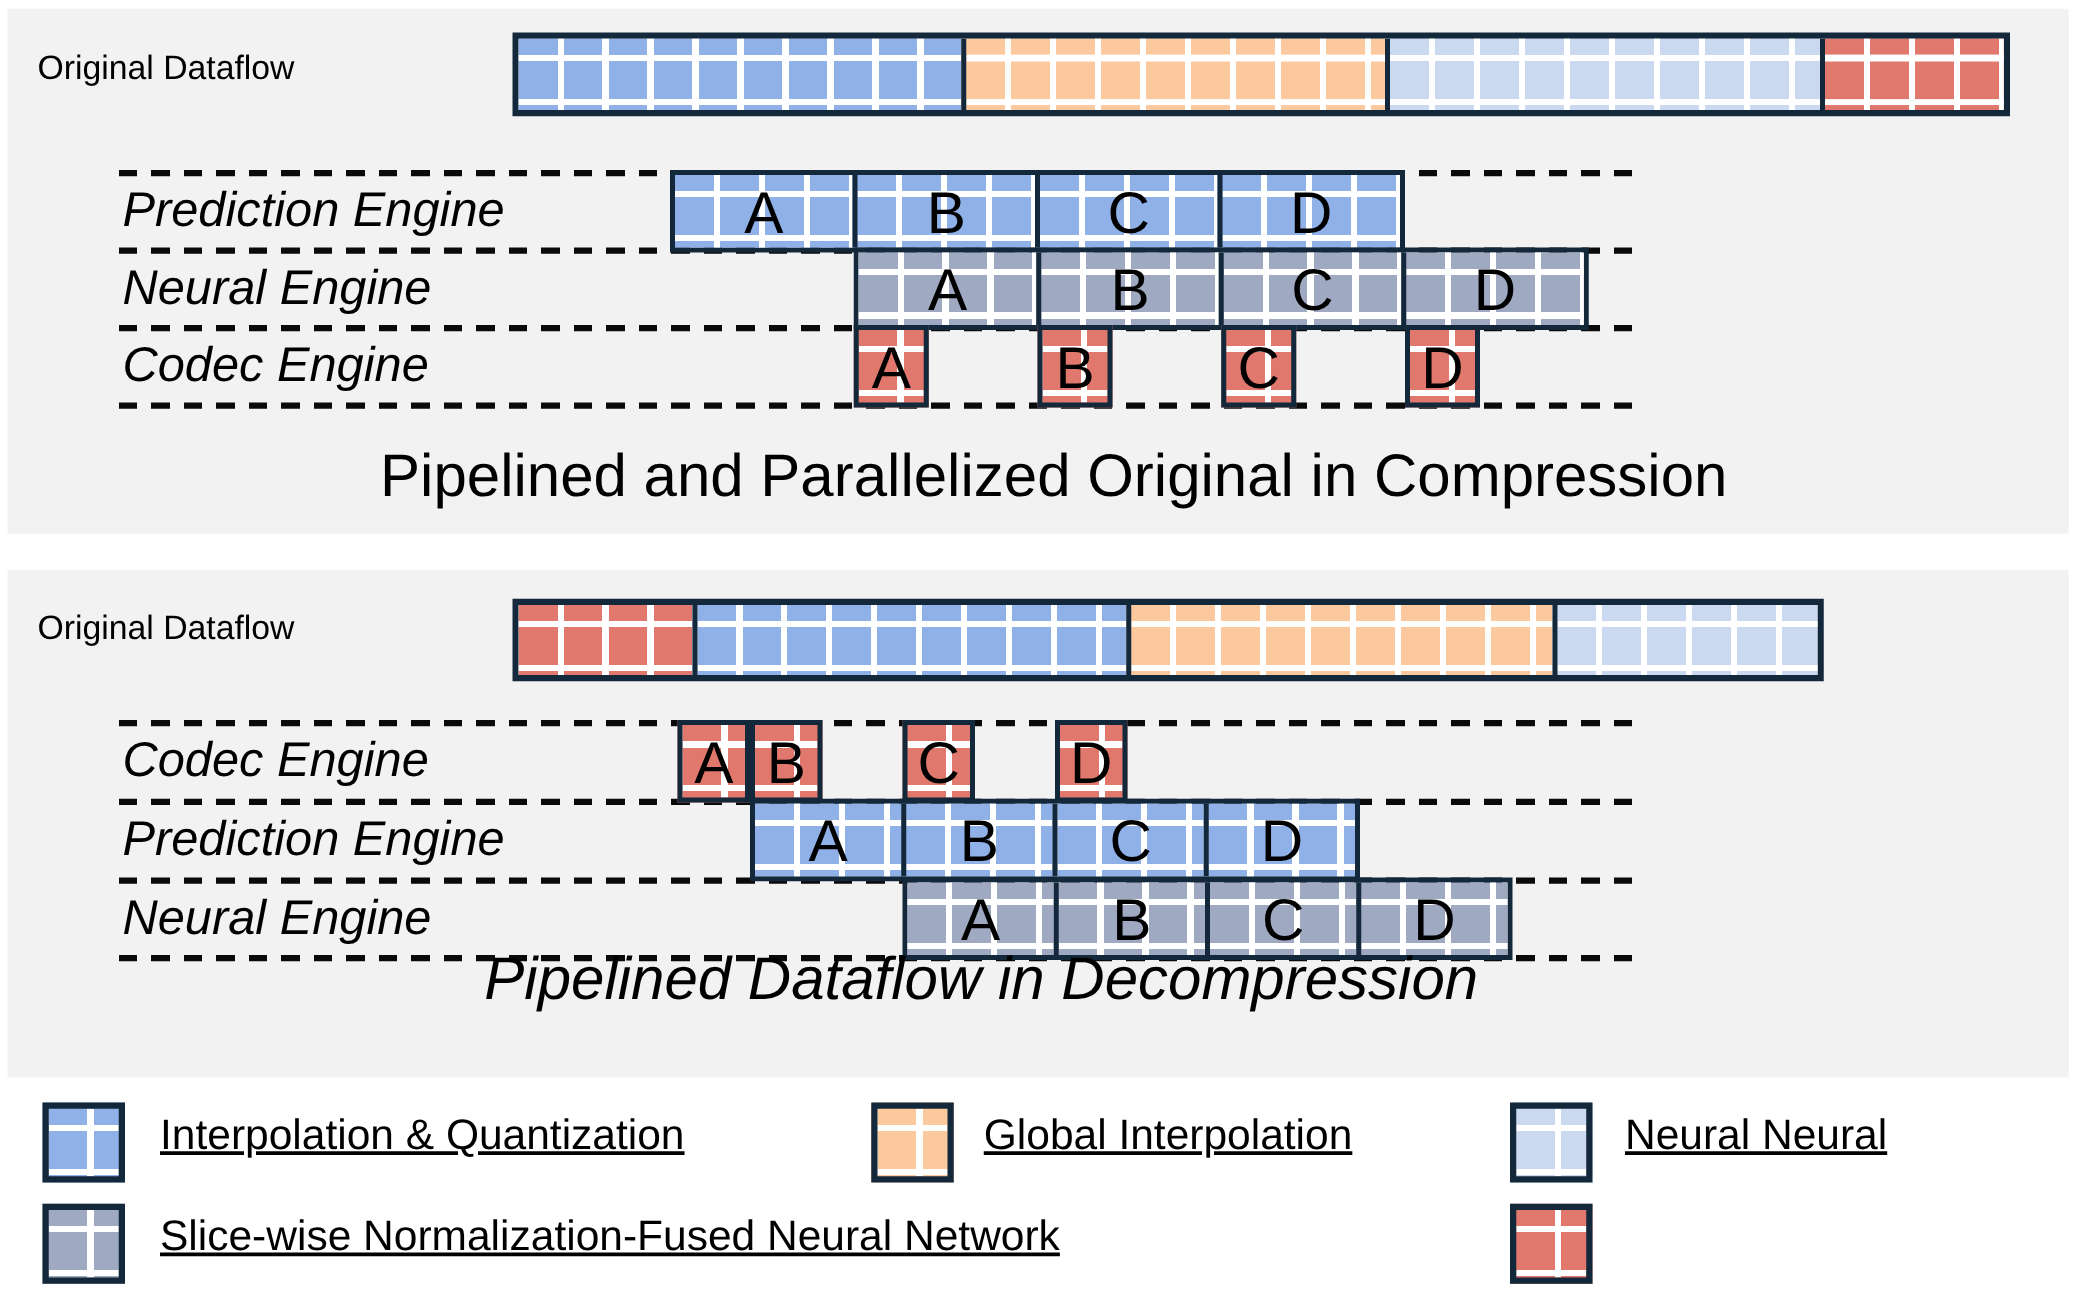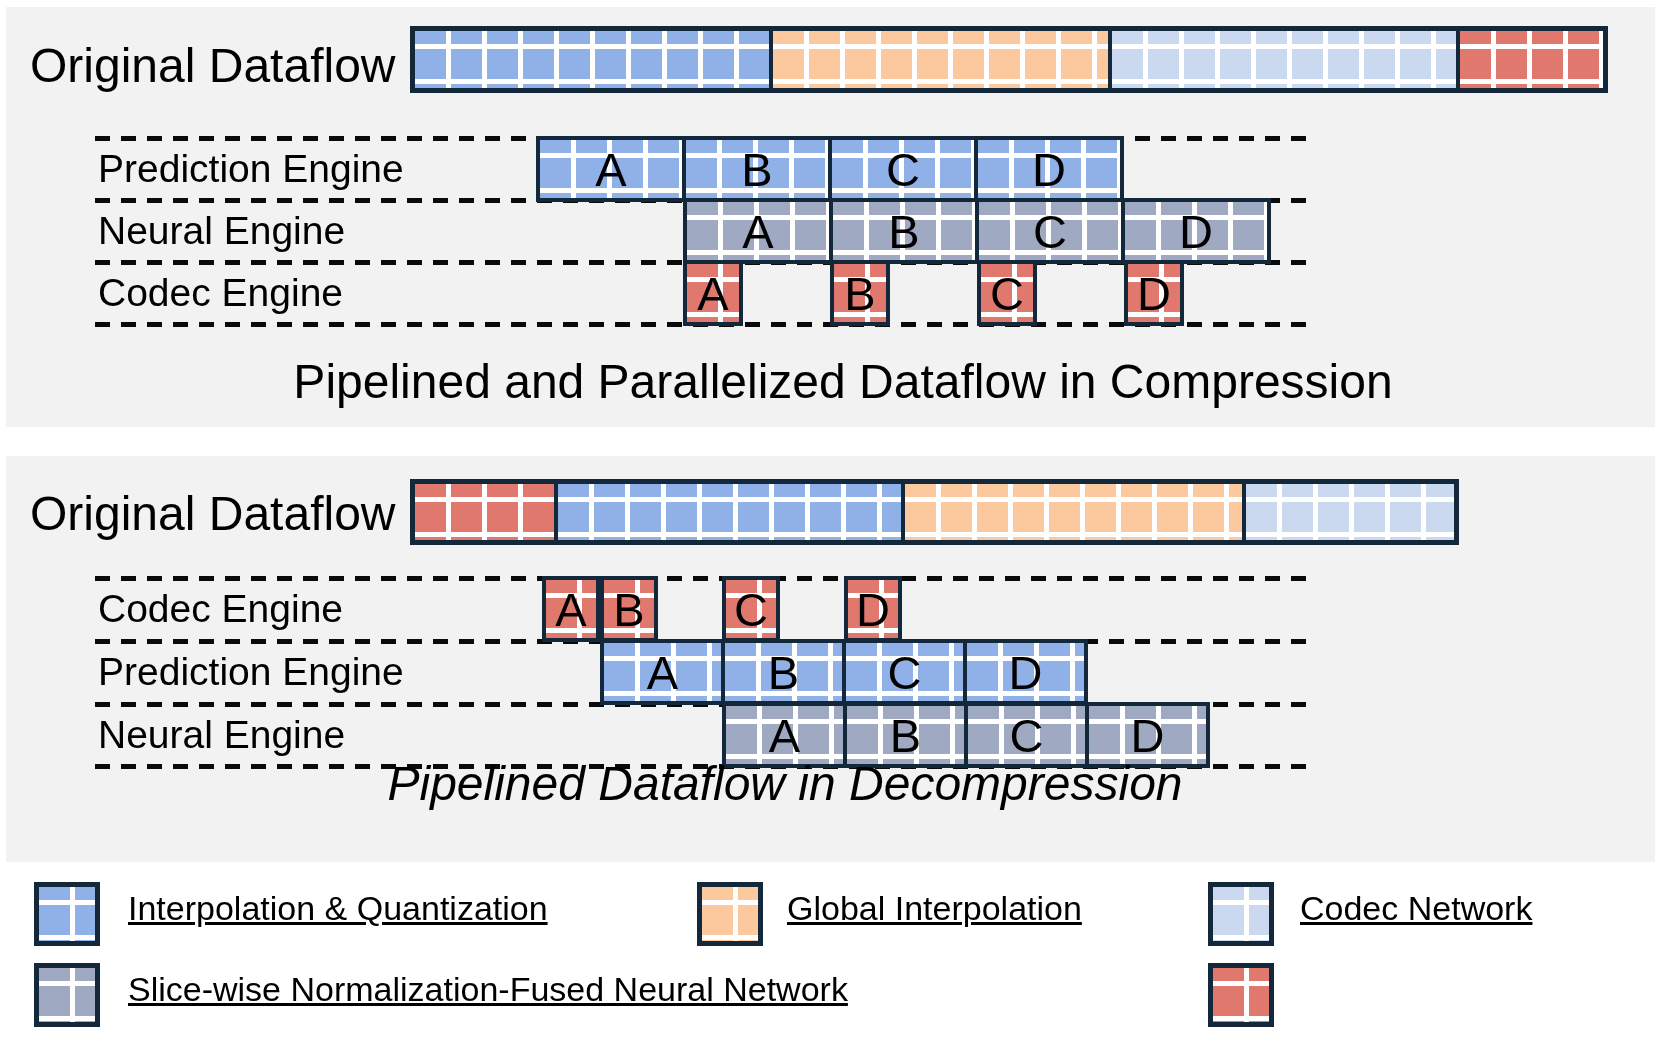--- a/index.html
+++ b/index.html
@@ -1,22 +1,22 @@
 <!DOCTYPE html>
 <html style="--border: #13293b; --panel: #f2f2f2;"><head>
 <meta charset="utf-8">
 <style>
   html,body { margin:0; padding:0; background:#fff; }
   .stage {
     position:relative; width:1661px; height:1048px; background:#ffffff;
     font-family:"Liberation Sans", sans-serif; color:#000; overflow:hidden;
   }
   .panel { position:absolute; background:var(--panel,#f2f2f2); }
-  .df-label { position:absolute; font-size:48px; line-height:1.1; white-space:nowrap; }
-  .engine-label { position:absolute; font-size:39px; line-height:1.1; white-space:nowrap; }
+  .df-label { position:absolute; font-size:27px; line-height:1.1; white-space:nowrap; }
+  .engine-label { position:absolute; font-style:italic; font-size:39px; line-height:1.1; white-space:nowrap; }
   .title { position:absolute; font-size:48px; line-height:1.15; text-align:center; white-space:nowrap; }
   .dashline { position:absolute; height:5px;
     background:repeating-linear-gradient(90deg,#0a0a0a 0 15px, transparent 15px 26px); }
   .grid {
     background-image:
       repeating-linear-gradient(180deg, transparent 0 13px, #ffffff 13px 18px, transparent 18px 35px),
       repeating-linear-gradient(90deg, transparent 0 31px, #ffffff 31px 36px);
   }
   .bar { position:absolute; display:flex; border:5px solid var(--border,#13293b); box-sizing:border-box; }
   .seg { height:100%; border-left:4px solid var(--border,#13293b); box-sizing:border-box; }
@@ -68,21 +68,21 @@
     <div class="block grid" style="background-color: rgb(159, 169, 194);">B</div>
     <div class="block grid" style="background-color: rgb(159, 169, 194);">C</div>
     <div class="block grid" style="background-color: rgb(159, 169, 194);">D</div>
   </div>
 
   <div class="codec-block grid" style="left: 683px; top: 260px; width: 60px; height: 66px; background-color: rgb(224, 120, 109);">A</div>
   <div class="codec-block grid" style="left: 830px; top: 260px; width: 60px; height: 66px; background-color: rgb(224, 120, 109);">B</div>
   <div class="codec-block grid" style="left: 977px; top: 260px; width: 60px; height: 66px; background-color: rgb(224, 120, 109);">C</div>
   <div class="codec-block grid" style="left: 1124px; top: 260px; width: 60px; height: 66px; background-color: rgb(224, 120, 109);">D</div>
 
-  <div class="title" style="left:183px; top:354px; width:1320px;">Pipelined and Parallelized Dataflow in Compression</div>
+  <div class="title" style="left:183px; top:354px; width:1320px;">Pipelined and Parallelized Original in Compression</div>
 
   <div class="df-label" style="left:30px; top:488px;">Original Dataflow</div>
 
   <div class="bar" style="left:410px; top:479px; width:1049px; height:66px;">
     <div class="seg grid" style="background-color: rgb(224, 120, 109); flex-grow: 13.5; flex-basis: 0px;"></div>
     <div class="seg grid" style="background-color: rgb(143, 177, 232); flex-grow: 33.4; flex-basis: 0px;"></div>
     <div class="seg grid" style="background-color: rgb(252, 200, 158); flex-grow: 32.8; flex-basis: 0px;"></div>
     <div class="seg grid" style="background-color: rgb(203, 217, 240); flex-grow: 20.3; flex-basis: 0px;"></div>
   </div>
 
@@ -116,20 +116,20 @@
 
   <div class="title" style="left:0px; top:756px; width:1570px;font-style:italic;">Pipelined Dataflow in Decompression</div>
 
   <div class="legend-swatch grid" style="left: 34px; top: 882px; background-color: rgb(143, 177, 232);"></div>
   <div class="legend-label" style="left:128px; top:890px;">Interpolation &amp; Quantization</div>
 
   <div class="legend-swatch grid" style="left: 697px; top: 882px; background-color: rgb(252, 200, 158);"></div>
   <div class="legend-label" style="left:787px; top:890px;">Global Interpolation</div>
 
   <div class="legend-swatch grid" style="left: 1208px; top: 882px; background-color: rgb(203, 217, 240);"></div>
-  <div class="legend-label" style="left:1300px; top:890px;">Codec Network</div>
+  <div class="legend-label" style="left:1300px; top:890px;">Neural Neural</div>
 
   <div class="legend-swatch grid" style="left: 34px; top: 963px; background-color: rgb(159, 169, 194);"></div>
   <div class="legend-label" style="left:128px; top:971px;">Slice-wise Normalization-Fused Neural Network</div>
 
   <div class="legend-swatch grid" style="left: 1208px; top: 963px; background-color: rgb(224, 120, 109);"></div>
 
 </div>
 
 </body></html>

